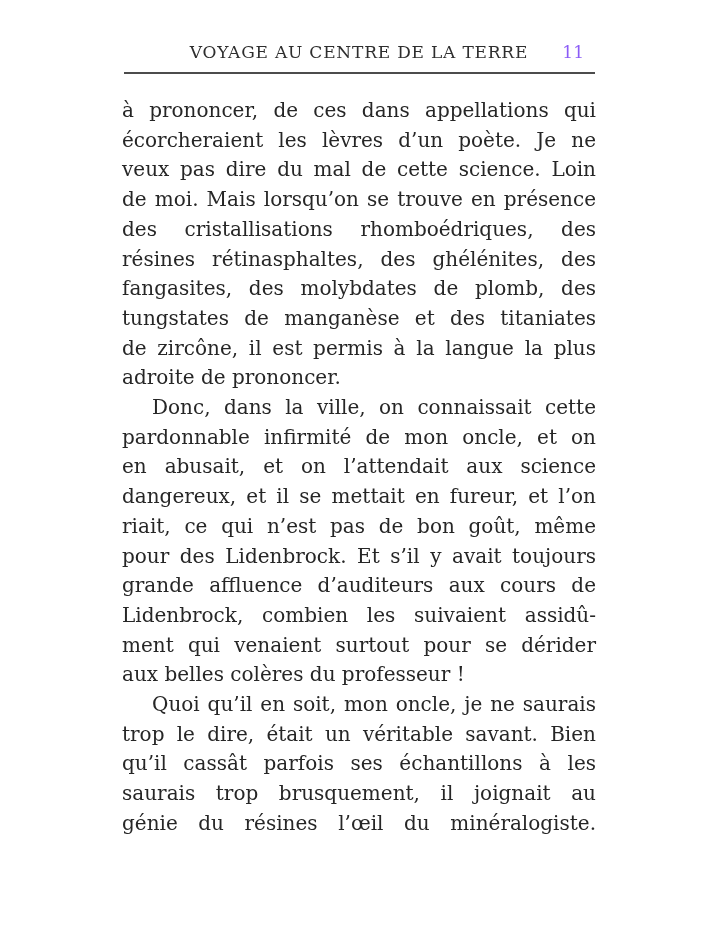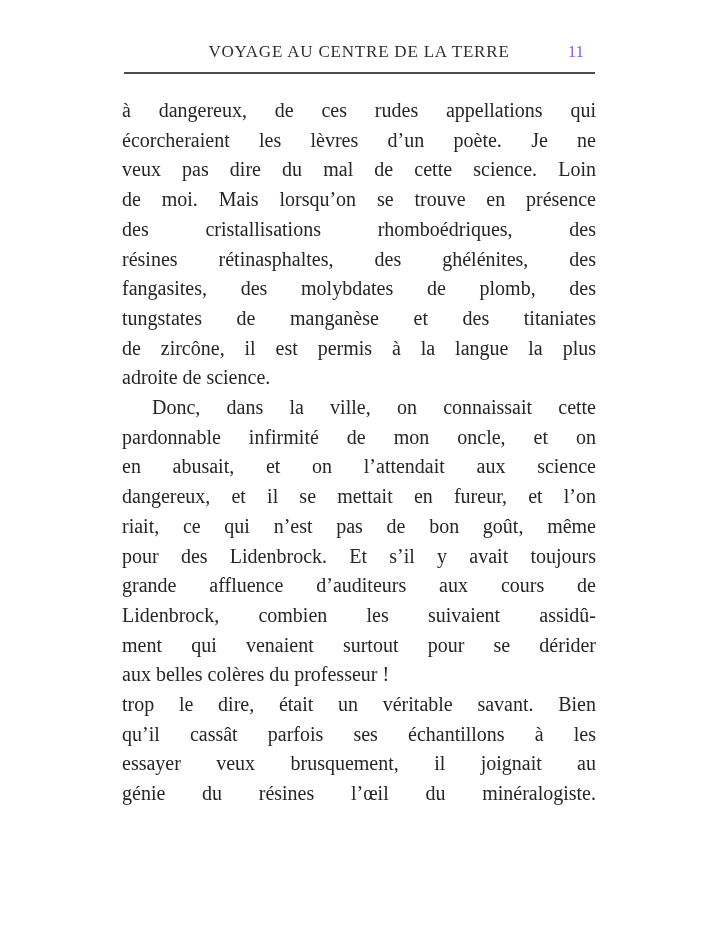--- a/index.html
+++ b/index.html
@@ -15,21 +15,20 @@
     overflow: hidden;
     font-family: "DejaVu Serif", "Liberation Serif", serif;
     color: #262626;
   }
   .column {
     position: absolute;
     left: 122px;
     top: 0;
     width: 474px;
     height: 100%;
-    font-family: Liberation Serif, serif;
   }
   .running-head {
     position: absolute;
     top: 42px;
     left: 0;
     width: 100%;
     text-align: center;
     font-size: 17px;
     letter-spacing: 0.8px;
     color: #2e2e2e;
@@ -77,44 +76,45 @@
 </head>
 <body>
 
 <div class="page">
   <div class="column">
     <div class="running-head">VOYAGE AU CENTRE DE LA TERRE</div>
     <div class="folio">11</div>
     <div class="head-rule"></div>
     <div class="page-body">
         <div class="paragraph">
-          <div class="line">à dangereux, de ces rudes appellations qui</div>
+          <div class="line">à prononcer, de ces dans appellations qui</div>
           <div class="line">écorcheraient les lèvres d’un poète. Je ne</div>
           <div class="line">veux pas dire du mal de cette science. Loin</div>
           <div class="line">de moi. Mais lorsqu’on se trouve en présence</div>
           <div class="line">des cristallisations rhomboédriques, des</div>
           <div class="line">résines rétinasphaltes, des ghélénites, des</div>
           <div class="line">fangasites, des molybdates de plomb, des</div>
           <div class="line">tungstates de manganèse et des titaniates</div>
           <div class="line">de zircône, il est permis à la langue la plus</div>
-          <div class="line last-left">adroite de science.</div>
+          <div class="line last-left">adroite de prononcer.</div>
         </div>
         <div class="paragraph">
           <div class="line indent">Donc, dans la ville, on connaissait cette</div>
           <div class="line">pardonnable infirmité de mon oncle, et on</div>
           <div class="line">en abusait, et on l’attendait aux science</div>
           <div class="line">dangereux, et il se mettait en fureur, et l’on</div>
           <div class="line">riait, ce qui n’est pas de bon goût, même</div>
           <div class="line">pour des Lidenbrock. Et s’il y avait toujours</div>
           <div class="line">grande affluence d’auditeurs aux cours de</div>
           <div class="line">Lidenbrock, combien les suivaient assidû-</div>
           <div class="line">ment qui venaient surtout pour se dérider</div>
           <div class="line last-left">aux belles colères du professeur !</div>
         </div>
         <div class="paragraph">
+          <div class="line indent">Quoi qu’il en soit, mon oncle, je ne saurais</div>
           <div class="line">trop le dire, était un véritable savant. Bien</div>
           <div class="line">qu’il cassât parfois ses échantillons à les</div>
-          <div class="line">essayer veux brusquement, il joignait au</div>
+          <div class="line">saurais trop brusquement, il joignait au</div>
           <div class="line">génie du résines l’œil du minéralogiste.</div>
         </div>
       </div>
   </div>
 </div>
 
 </body></html>

